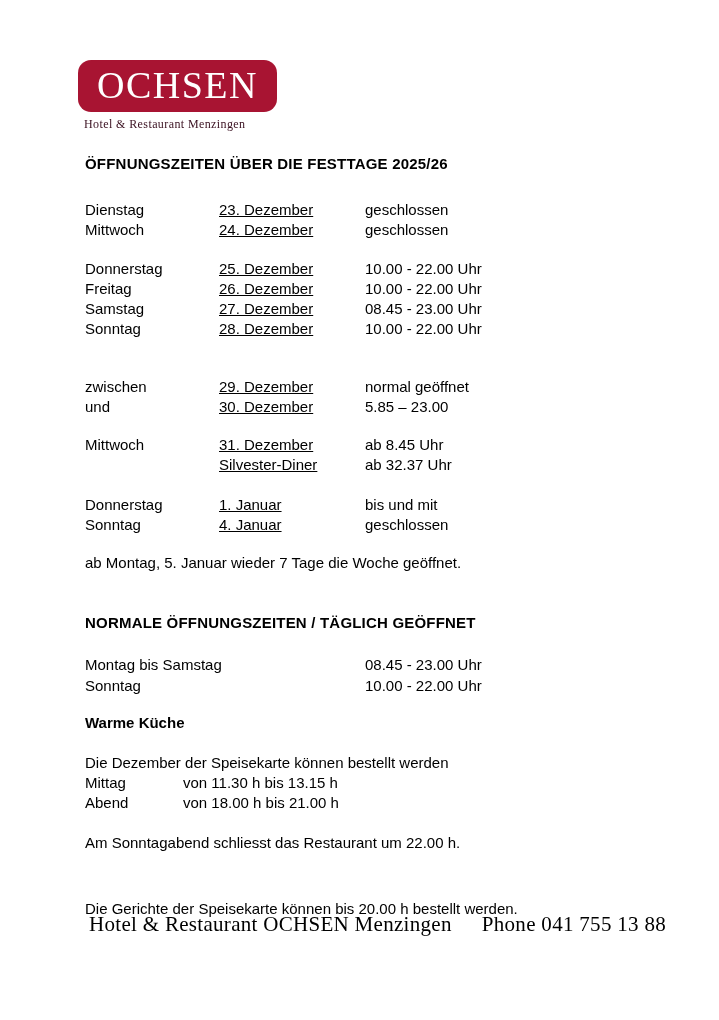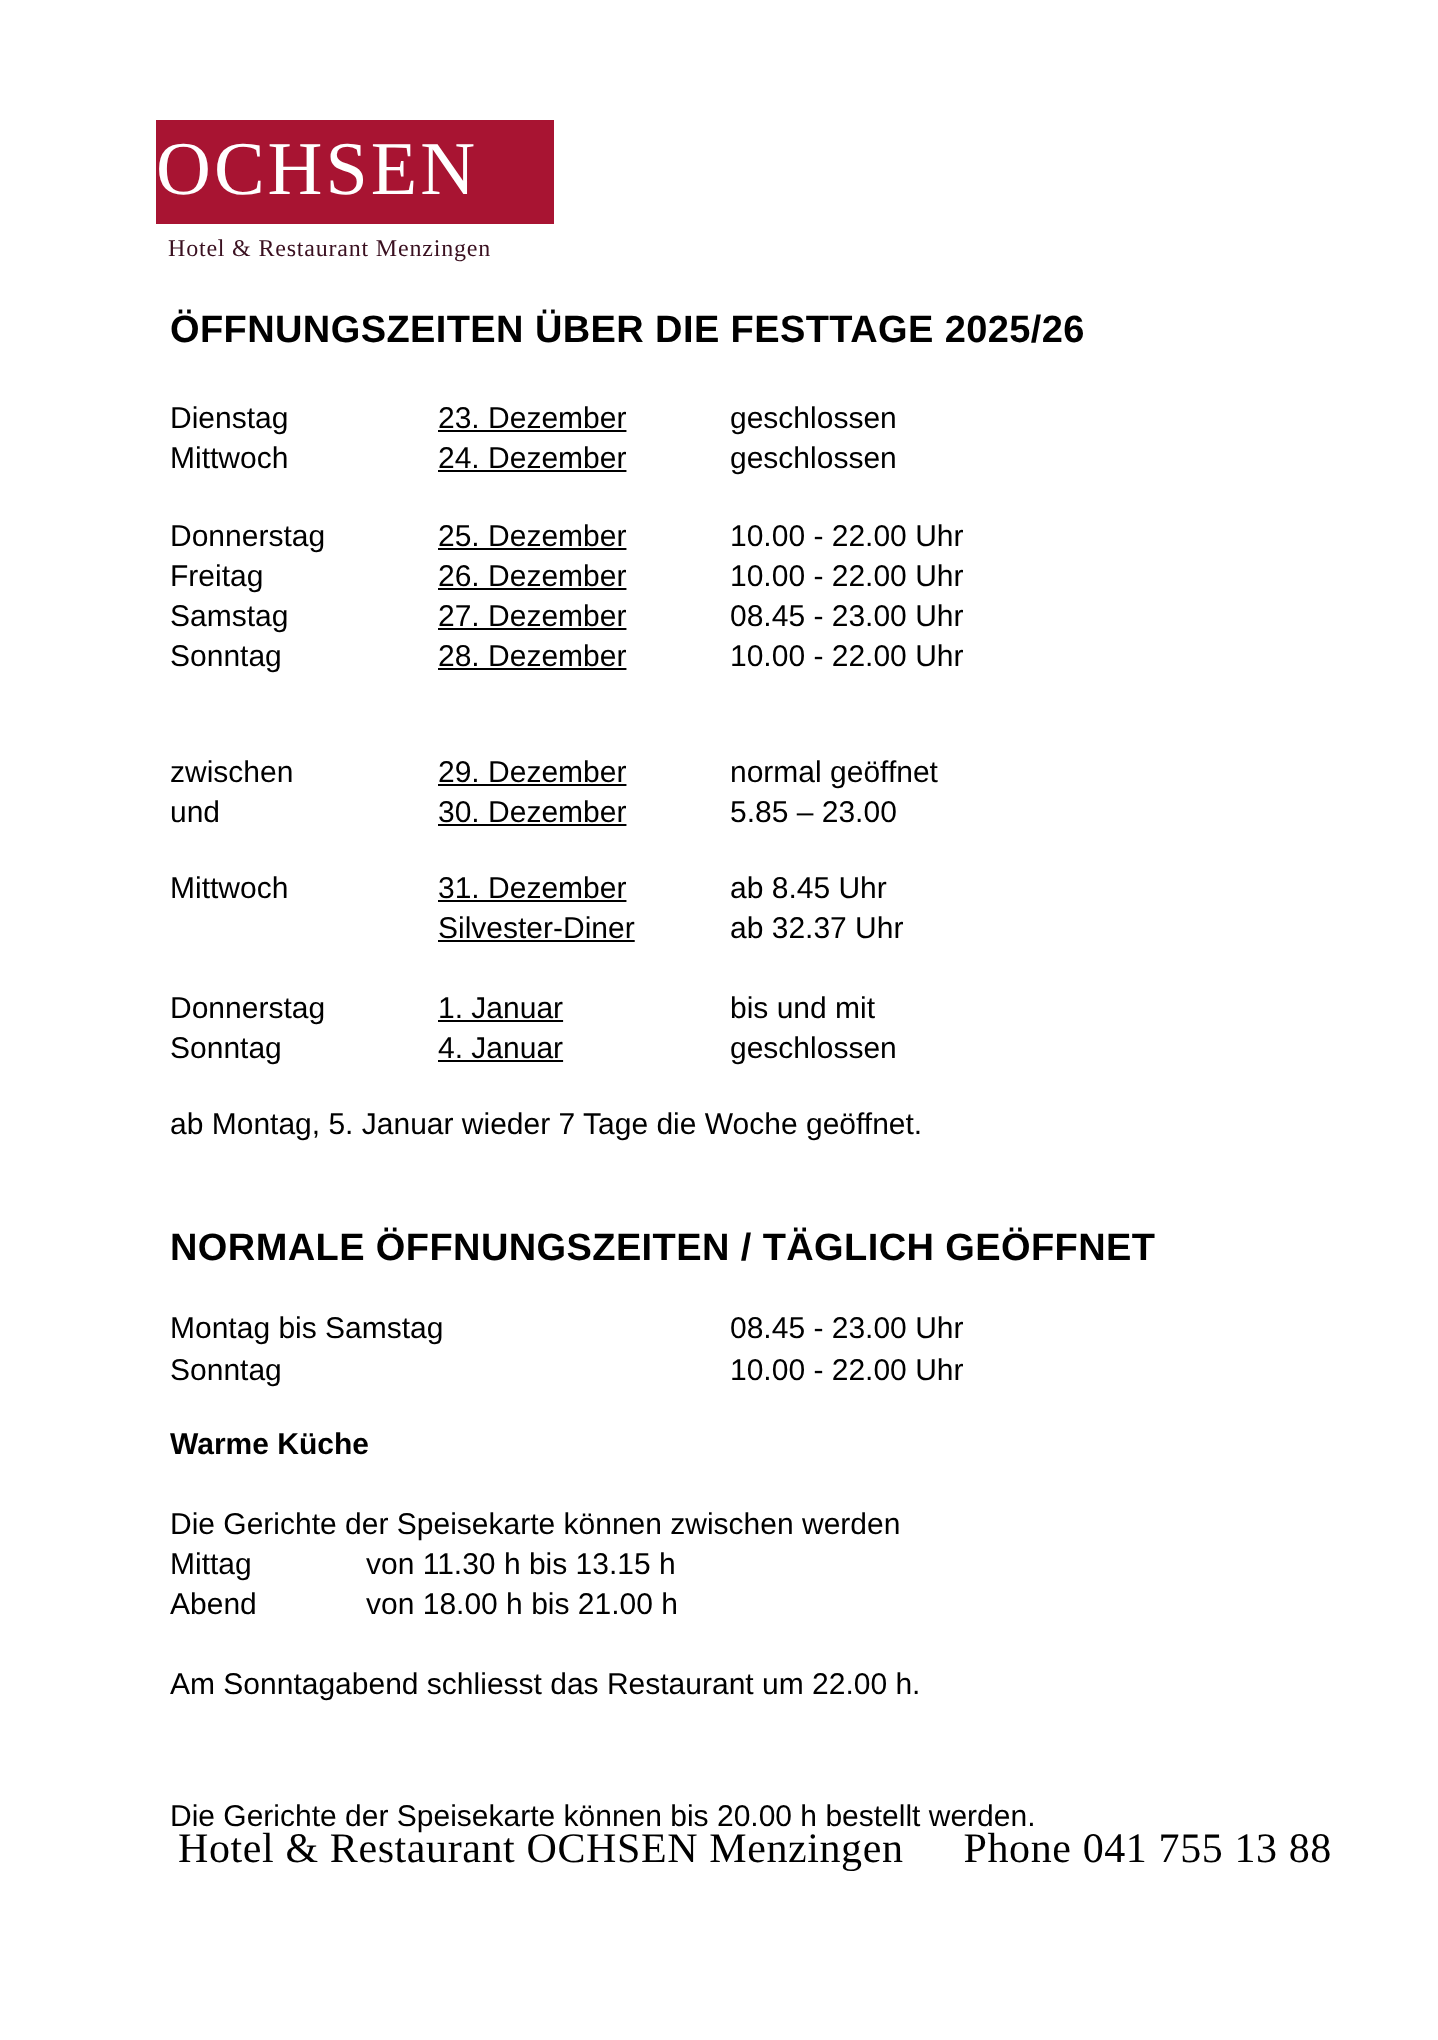--- a/index.html
+++ b/index.html
@@ -30,22 +30,23 @@
     left: 78px;
     top: 60px;
     width: 210px;
   }
   .logo-box {
     width: 199px;
     height: 52px;
     background: #a81432;
     display: flex;
     align-items: center;
-    justify-content: flex-start;
+    justify-content: center;
     box-sizing: border-box;
+    border-radius: 13px;
   }
   .logo-wordmark {
     font-family: "Liberation Serif", serif;
     font-size: 38px;
     line-height: 1;
     letter-spacing: 1.5px;
     color: #ffffff;
     white-space: nowrap;
     padding-bottom: 3px;
   }
@@ -57,21 +58,21 @@
     color: #3a1020;
     letter-spacing: 0.4px;
     white-space: nowrap;
     padding-left: 6px;
   }
 
   
   .heading {
     position: absolute;
     left: 85px;
-    font-size: 19px;
+    font-size: 15px;
     font-weight: bold;
     letter-spacing: 0.2px;
     white-space: nowrap;
   }
   #heading-festtage { top: 155px; }
   #heading-normal   { top: 614px; }
 
   .subheading {
     position: absolute;
     left: 85px;
@@ -226,21 +227,21 @@
     <span class="c2w">08.45 - 23.00 Uhr</span>
   </div>
   <div class="row wide" style="top:676px">
     <span class="c1">Sonntag</span>
     <span class="c2w">10.00 - 22.00 Uhr</span>
   </div>
 
   <div class="subheading" id="heading-warme-kueche">Warme Küche</div>
 
   <div class="row" style="top:753px">
-    <span class="full">Die Gerichte der Speisekarte können zwischen werden</span>
+    <span class="full">Die Dezember der Speisekarte können bestellt werden</span>
   </div>
   <div class="row narrow" style="top:773px">
     <span class="c1">Mittag</span>
     <span class="c2n">von 11.30 h bis 13.15 h</span>
   </div>
   <div class="row narrow" style="top:793px">
     <span class="c1">Abend</span>
     <span class="c2n">von 18.00 h bis 21.00 h</span>
   </div>
 

